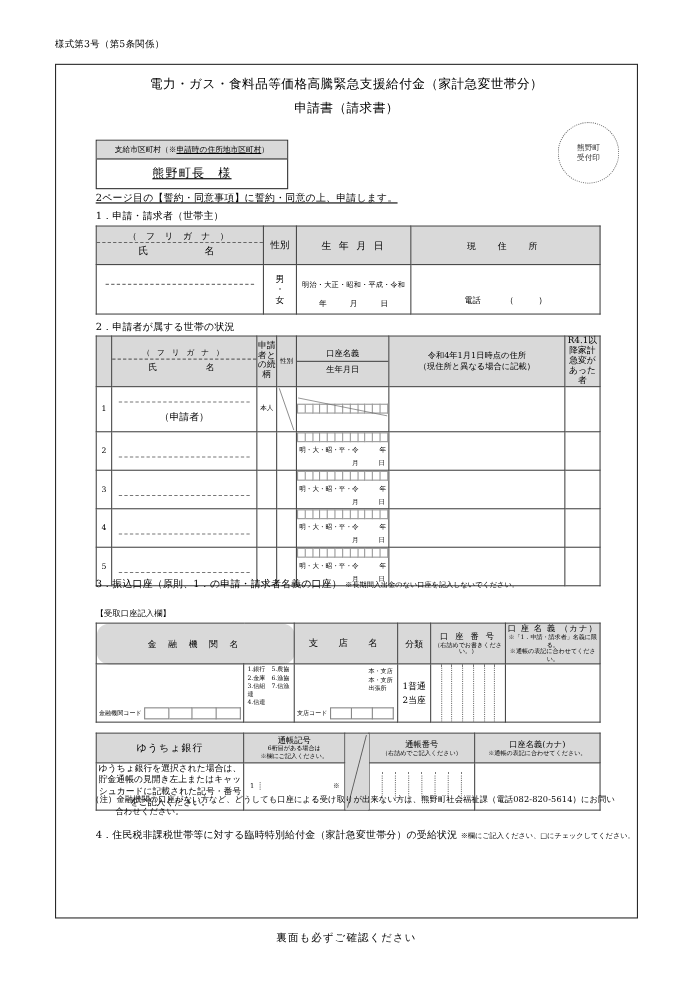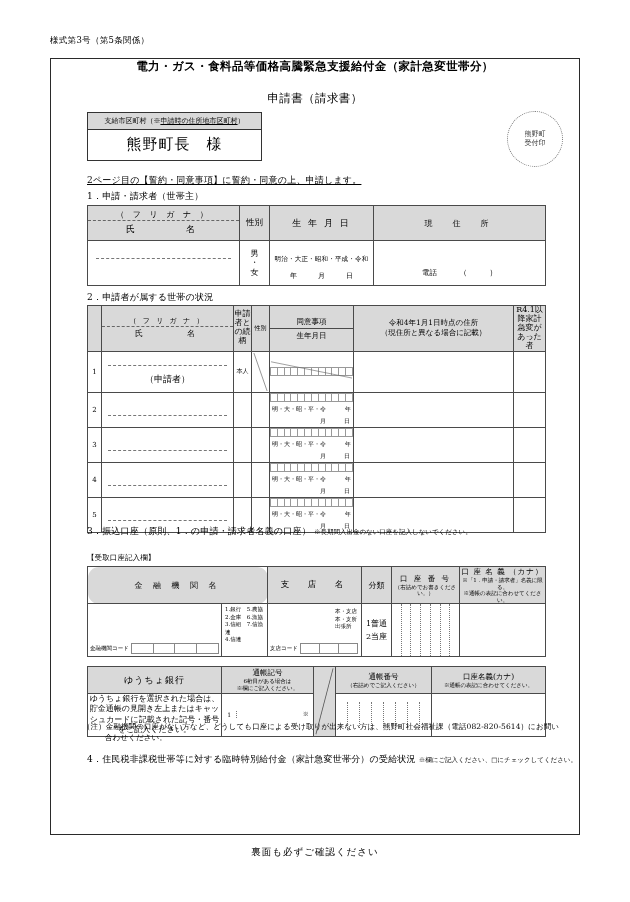--- a/index.html
+++ b/index.html
@@ -24,42 +24,42 @@
     width:530px;height:777px;
     border:1.6px solid #2a2a2a;
     box-sizing:border-box;
   }
 
   
   .title1,.title2{
     position:absolute;width:100%;text-align:center;
     font-size:11.5px;letter-spacing:.4px;white-space:nowrap;font-weight:normal;
   }
-  .title1{top:0;font-weight:bold;}
+  .title1{top:10px;}
   .title2{top:32px;}
 
   
   .stamp{
     position:absolute;right:16px;top:52px;
     width:54px;height:54px;border:1px dotted #777;border-radius:50%;
     display:flex;flex-direction:column;align-items:center;justify-content:center;
     font-size:7px;line-height:1.35;color:#333;
   }
 
   
   .muni{
-    position:absolute;left:36px;top:53px;width:175px;
+    position:absolute;left:36px;top:68px;width:175px;
     border:1px solid #333;box-sizing:border-box;
   }
   .muni-head{
     background:#d9d9d9;border-bottom:1px solid #333;
     font-size:7px;text-align:center;padding:3px 2px;white-space:nowrap;
   }
   .muni-head u{text-decoration:underline;}
-  .muni-body{font-size:15px;text-align:center;padding:5px 2px 6px;letter-spacing:1px;}
+  .muni-body{font-size:11px;text-align:center;padding:5px 2px 6px;letter-spacing:1px;text-decoration:underline;}
 
   
   .pledge{
     position:absolute;left:36px;top:115px;
     font-size:9px;text-decoration:underline;white-space:nowrap;letter-spacing:.2px;
   }
 
   
   .sec-h{
     position:absolute;font-size:9px;
@@ -227,21 +227,21 @@
       <tbody>
           <tr>
         <td class="sh" style="height:26px"></td>
         <td class="sh" style="padding:0;height:26px">
           <div class="furi" style="font-size:7px;letter-spacing:2px;">（ フ リ ガ ナ ）</div>
           <div style="font-size:8px;letter-spacing:5px;height:13px;line-height:13px">氏　　　名</div>
         </td>
         <td class="sh vh">申請者との続柄</td>
         <td class="sh" style="font-size:6px">性別</td>
         <td class="sh" style="padding:0">
-          <div style="font-size:7.5px;height:13px;line-height:13px;border-bottom:1px solid #4a4a4a">同意事項</div>
+          <div style="font-size:7.5px;height:13px;line-height:13px;border-bottom:1px solid #4a4a4a">口座名義</div>
           <div style="font-size:7.5px;height:13px;line-height:13px">生年月日</div>
         </td>
         <td class="sh" style="padding:0;font-size:7.5px;line-height:1.35">
           <div>令和4年1月1日時点の住所</div>
           <div>（現住所と異なる場合に記載）</div>
         </td>
         <td class="sh vh">R4.1以降家計急変があった者</td>
       </tr>
 
       <tr>

